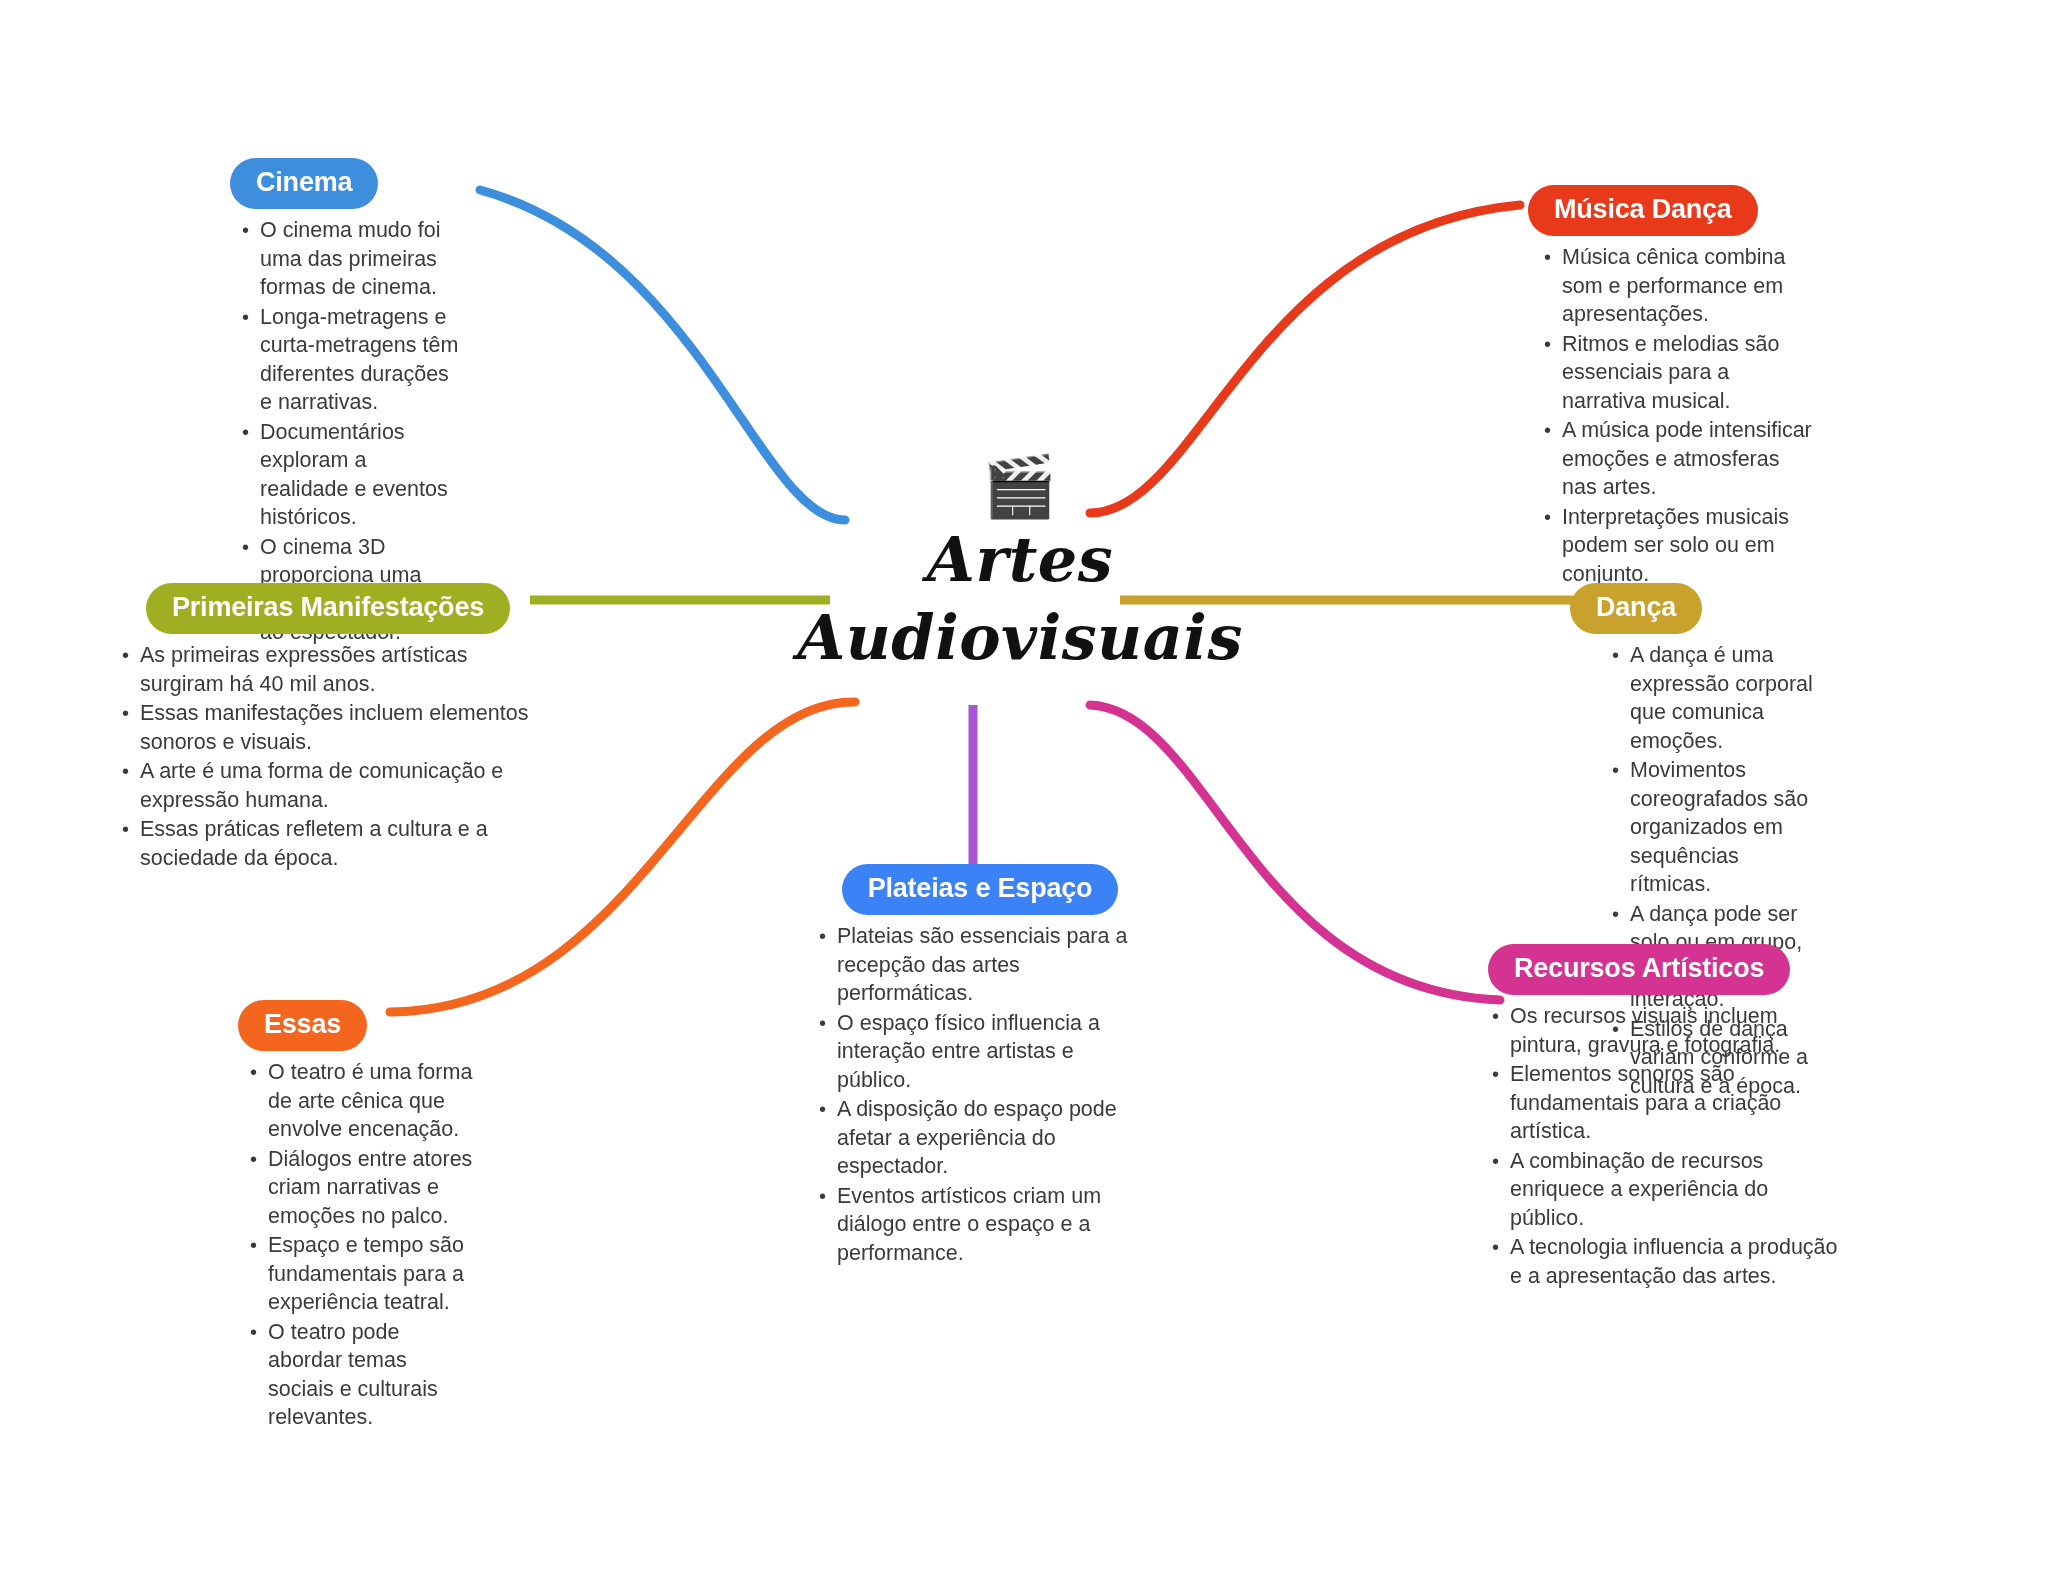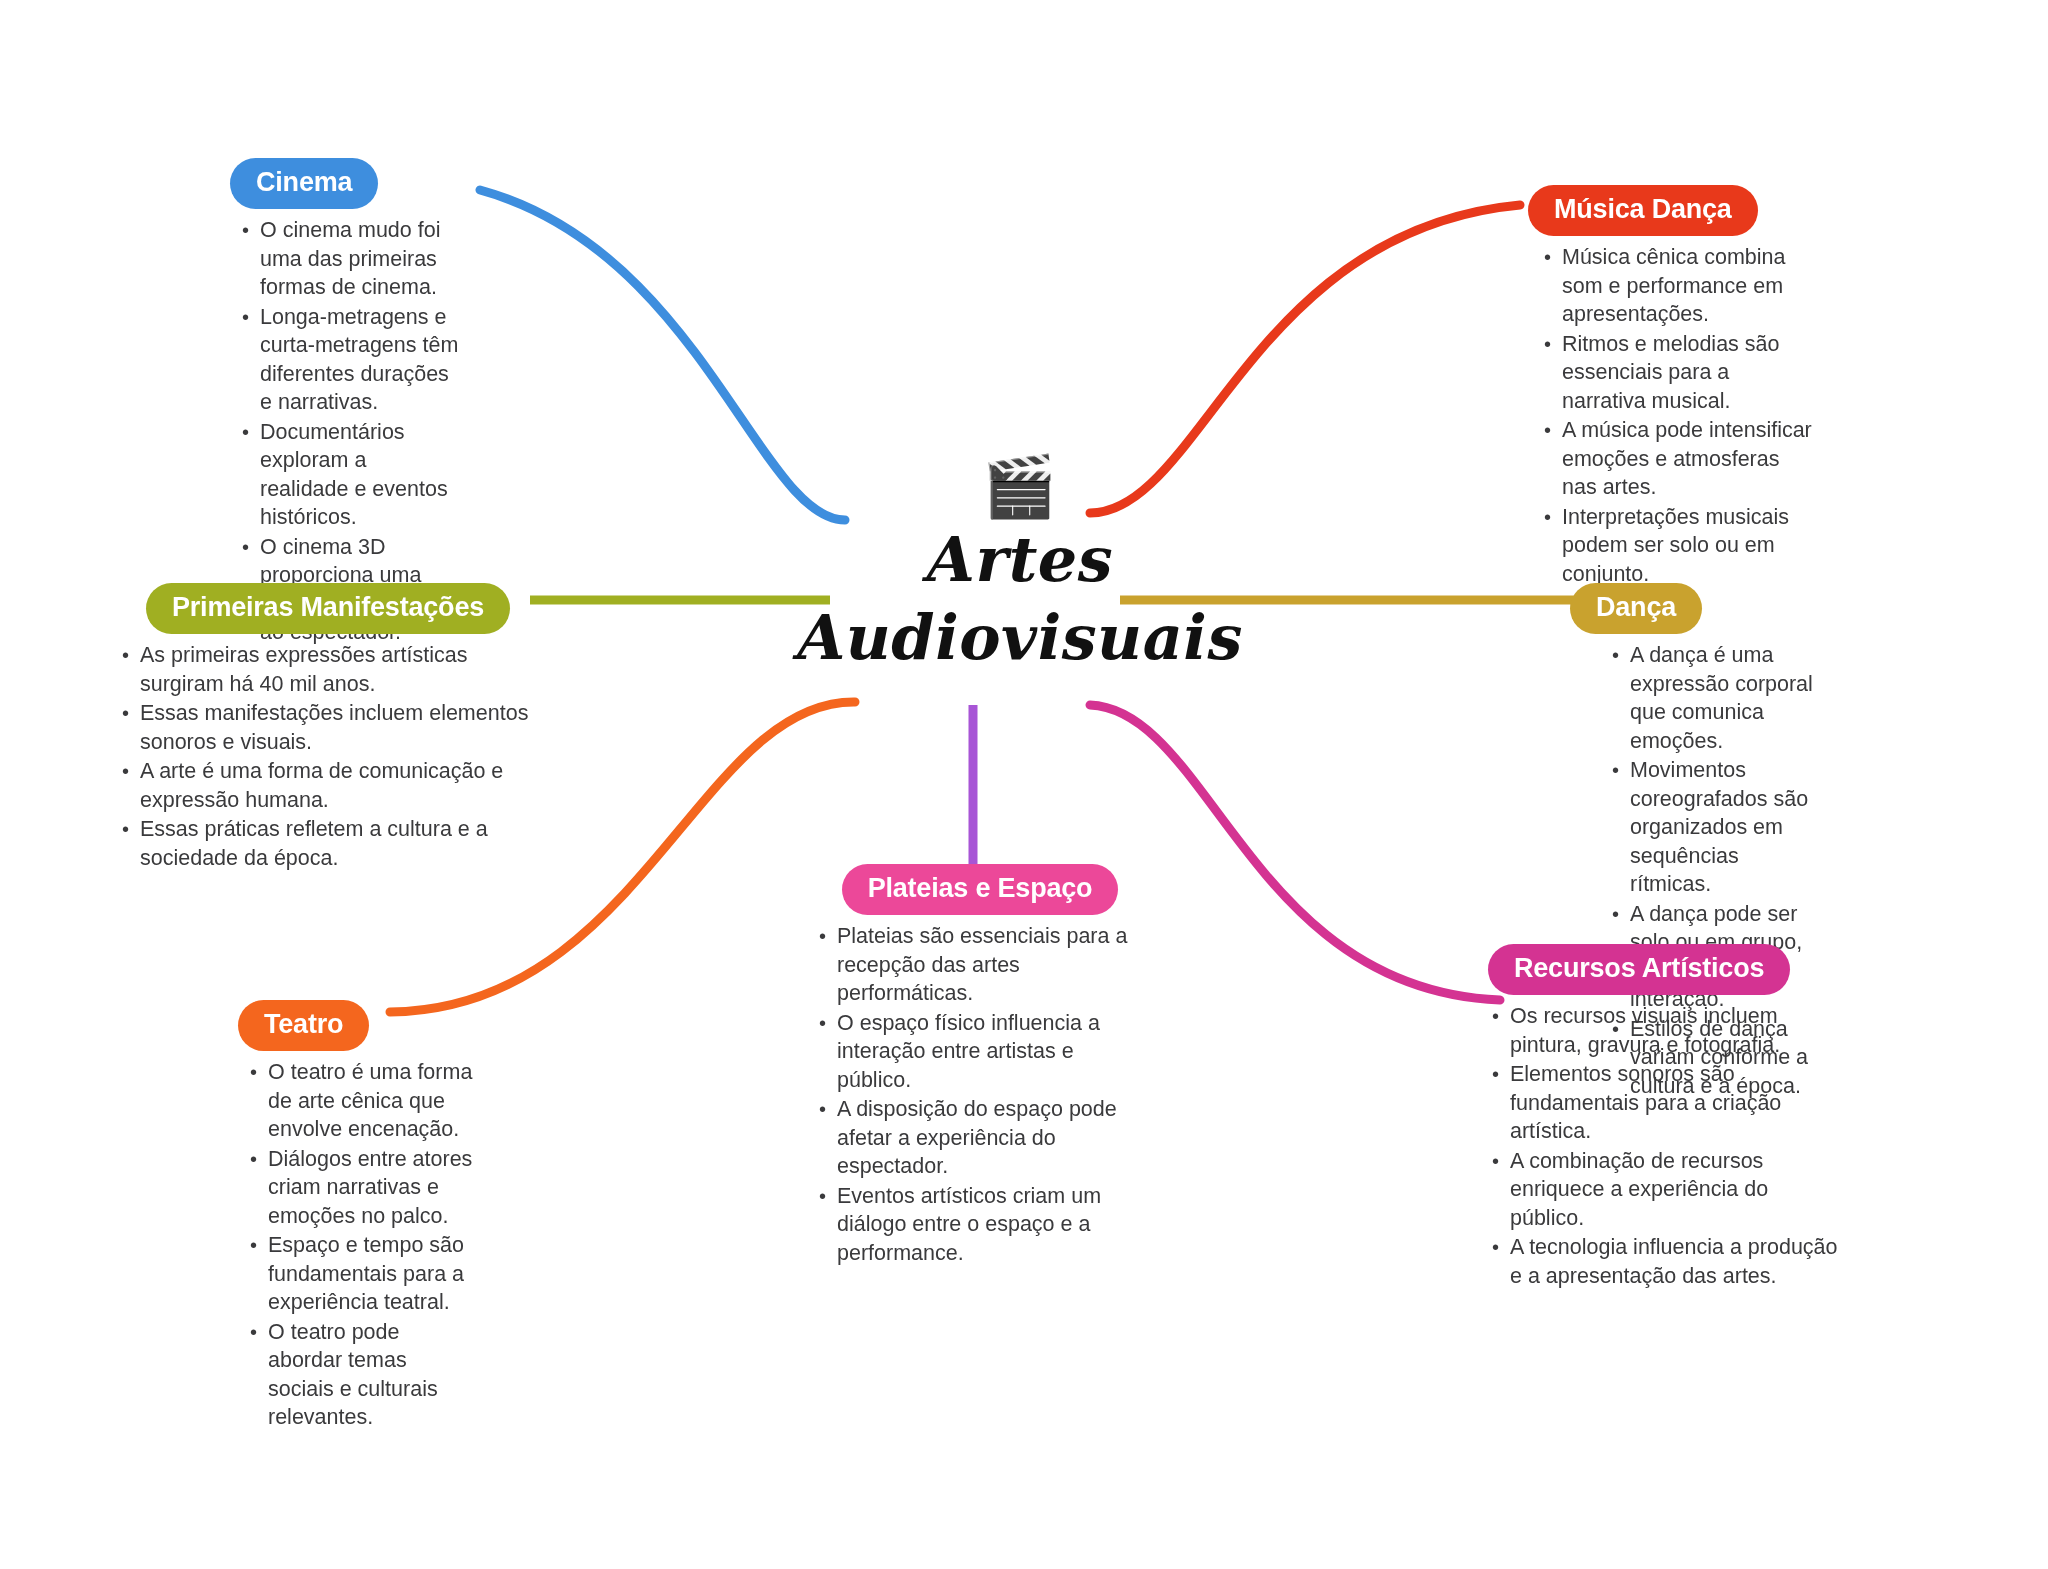--- a/index.html
+++ b/index.html
@@ -174,33 +174,33 @@
     <ul class="bullets">
       <li>As primeiras expressões artísticas surgiram há 40 mil anos.</li>
       <li>Essas manifestações incluem elementos sonoros e visuais.</li>
       <li>A arte é uma forma de comunicação e expressão humana.</li>
       <li>Essas práticas refletem a cultura e a sociedade da época.</li>
     </ul>
   </div>
 
   <div class="branch" id="branch-teatro">
     <div class="pill-row">
-      <span class="pill" style="background-color: rgb(244, 102, 30);">Teatro</span>
+      <span class="pill" style="background-color: rgb(244, 102, 30);">Essas</span>
     </div>
     <ul class="bullets">
       <li>O teatro é uma forma de arte cênica que envolve encenação.</li>
       <li>Diálogos entre atores criam narrativas e emoções no palco.</li>
       <li>Espaço e tempo são fundamentais para a experiência teatral.</li>
       <li>O teatro pode abordar temas sociais e culturais relevantes.</li>
     </ul>
   </div>
 
   <div class="branch" id="branch-plateias">
     <div class="pill-row">
-      <span class="pill" style="background-color: #ec4899;">Plateias e Espaço</span>
+      <span class="pill" style="background-color: #3b82f6;">Plateias e Espaço</span>
     </div>
     <ul class="bullets">
       <li>Plateias são essenciais para a recepção das artes performáticas.</li>
       <li>O espaço físico influencia a interação entre artistas e público.</li>
       <li>A disposição do espaço pode afetar a experiência do espectador.</li>
       <li>Eventos artísticos criam um diálogo entre o espaço e a performance.</li>
     </ul>
   </div>
 
   <div class="branch" id="branch-musica">

